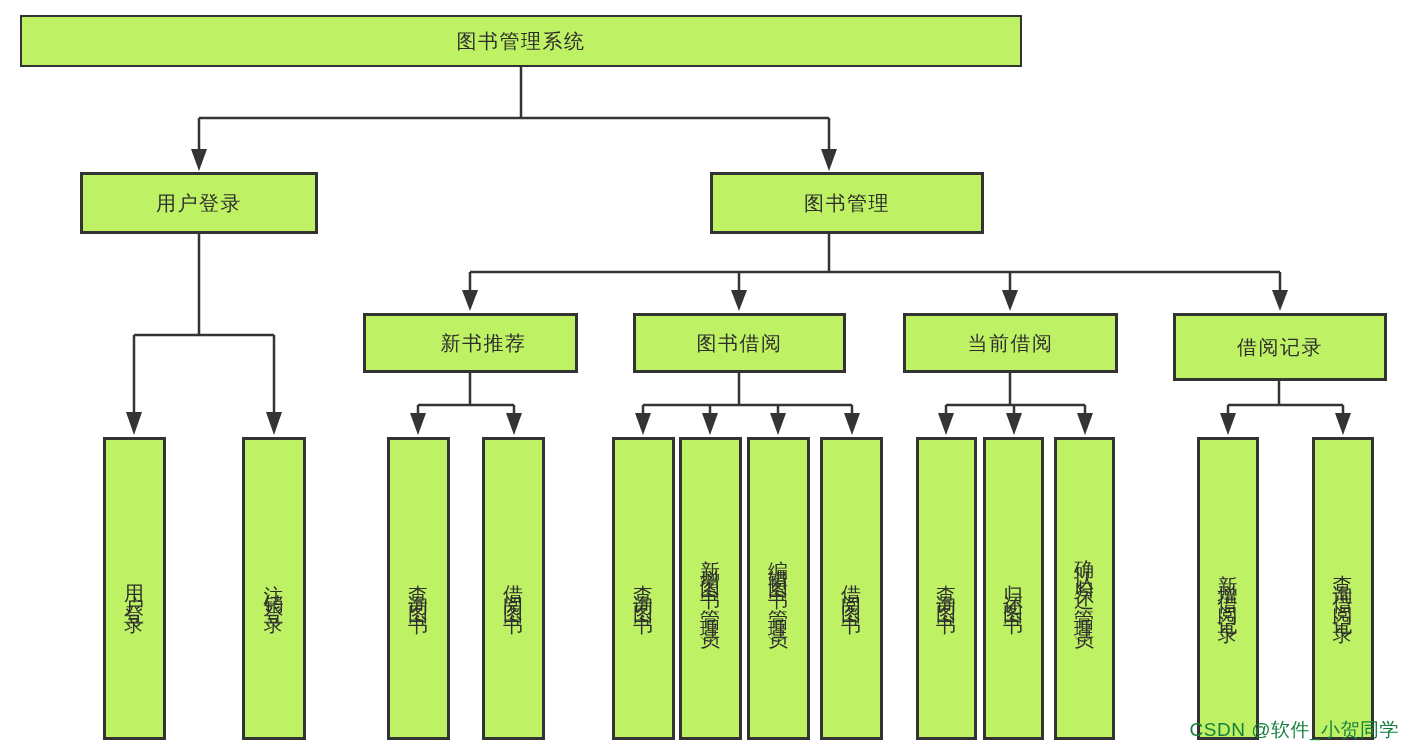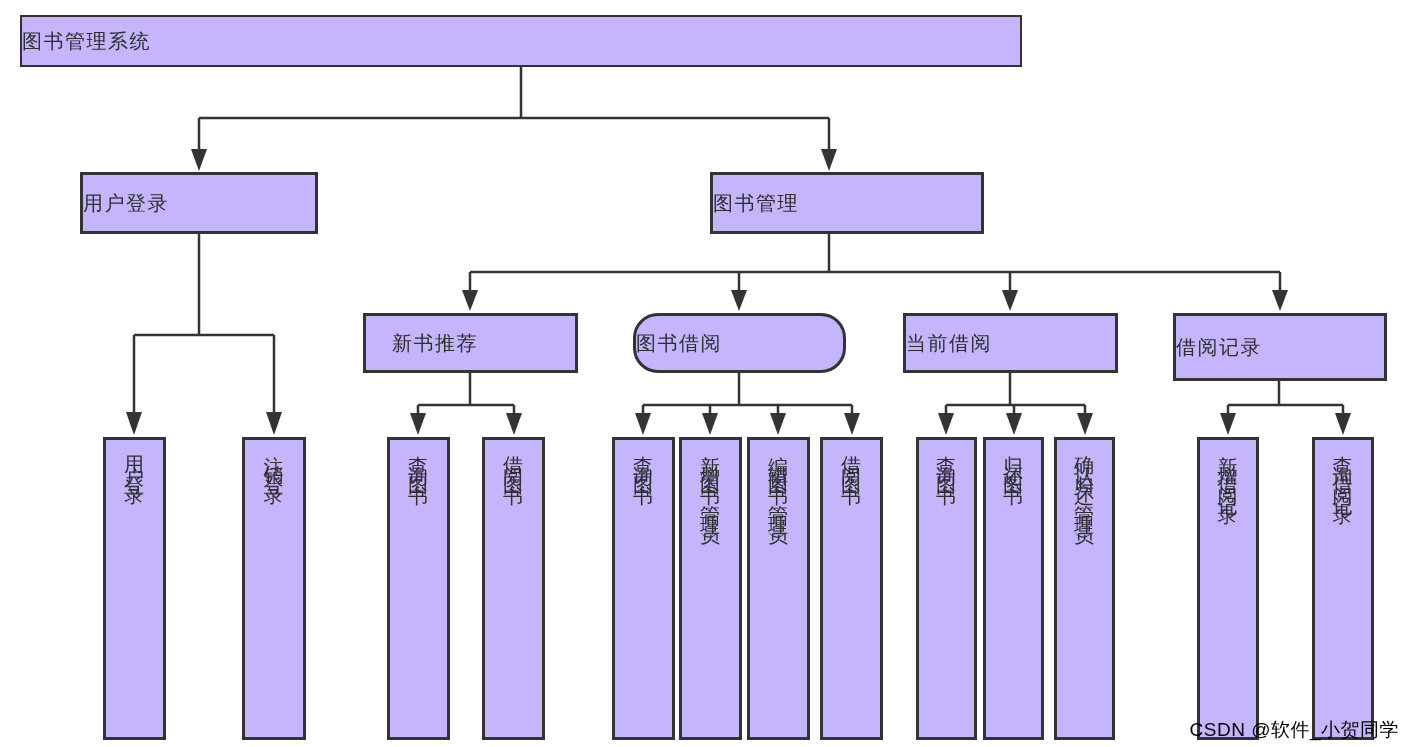--- a/index.html
+++ b/index.html
@@ -8,45 +8,46 @@
     width:1405px; height:747px;
     background:#ffffff;
     font-family:"Liberation Sans", sans-serif;
     color:#2e2e2e;
     overflow:hidden;
   }
   .connector-svg { position:absolute; left:0; top:0; z-index:1; }
   .box {
     position:absolute;
     box-sizing:border-box;
-    background:#c4b5fd;
+    background:#bef264;
     border:3px solid #333333;
     display:flex;
     align-items:center;
+    justify-content:center;
     z-index:2;
     font-size:20px;
     letter-spacing:1.5px;
   }
   .root-box { border-width:2px; }
   .leaf {
     writing-mode:vertical-rl;
     text-orientation:mixed;
     font-size:20px;
     letter-spacing:10px;
     line-height:1.0;
   }
   .leaf .lbl { display:block; margin-left:0; }
   .lbl { white-space:nowrap; }
   .watermark {
     position:absolute;
     right:6px;
     top:717px;
     z-index:5;
     font-size:19px;
-    color:#000000;
+    color:#15803d;
     letter-spacing:0.5px;
   }
 </style>
 </head>
 <body>
 
 <div class="canvas">
 
   <svg class="connector-svg" width="1405" height="747" viewBox="0 0 1405 747">
     <g stroke="#343434" stroke-width="2.5" fill="none">
@@ -95,21 +96,21 @@
   <div class="box" style="left:80px; top:172px; width:238px; height:62px;">
     <span class="lbl">用户登录</span>
   </div>
   <div class="box" style="left:710px; top:172px; width:274px; height:62px;">
     <span class="lbl">图书管理</span>
   </div>
 
   <div class="box" style="left:363px; top:313px; width:215px; height:60px;padding-left:26px;">
     <span class="lbl">新书推荐</span>
   </div>
-  <div class="box" style="left:633px; top:313px; width:213px; height:60px;border-radius:25px;">
+  <div class="box" style="left:633px; top:313px; width:213px; height:60px;">
     <span class="lbl">图书借阅</span>
   </div>
   <div class="box" style="left:903px; top:313px; width:215px; height:60px;">
     <span class="lbl">当前借阅</span>
   </div>
   <div class="box" style="left:1173px; top:313px; width:214px; height:68px;">
     <span class="lbl">借阅记录</span>
   </div>
 
   <div class="box leaf" style="left:103px; top:437px; width:63px; height:303px;">

